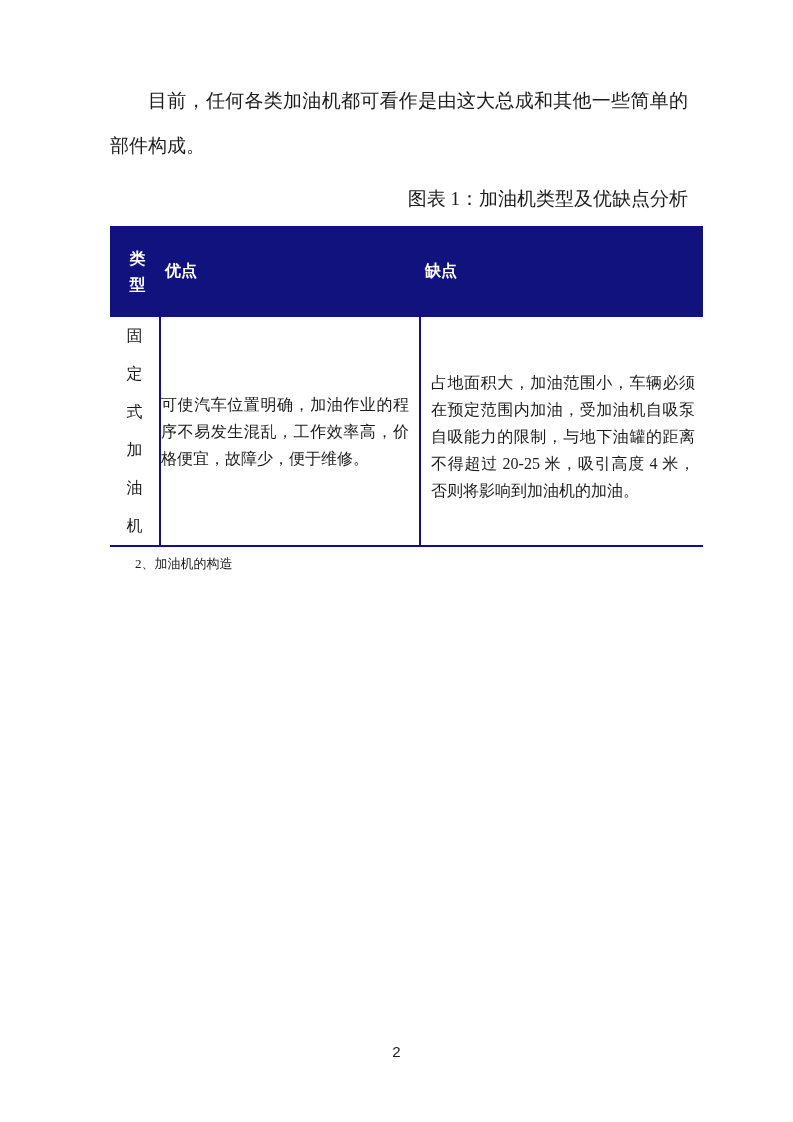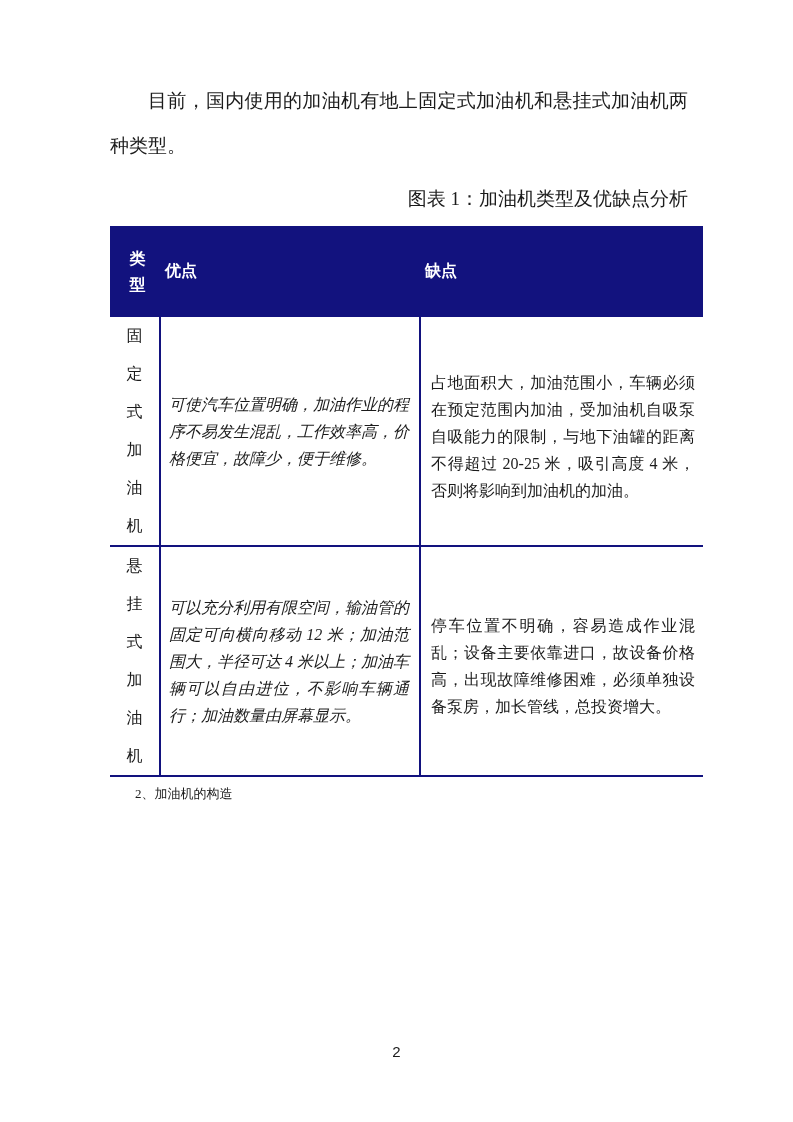--- a/index.html
+++ b/index.html
@@ -57,21 +57,21 @@
     background:#ffffff;
     border-bottom:2px solid var(--border);
     vertical-align:middle;
     font-size:16px;
     line-height:27px;
     color:var(--text);
   }
   tr.row-1{height:204px;}
   tr.row-2{height:211px;}
   td.type-cell{border-right:2px solid var(--border);padding:0;text-align:center;}
-  td.pros-cell{border-right:2px solid var(--border);padding:6px 10px 6px 8px;text-align:justify;font-style:italic;}
+  td.pros-cell{border-right:2px solid var(--border);padding:6px 10px 6px 0;text-align:justify;}
   td.cons-cell{padding:16px 8px 6px 10px;text-align:justify;}
   .vert{
     width:1.05em;
     margin:0 auto;
     word-break:break-all;
     line-height:38px;
     text-align:center;
   }
   th .vert{line-height:26px;}
   .heading{
@@ -88,21 +88,21 @@
     font-size:15px;
     font-family:"Liberation Sans","DejaVu Sans",sans-serif;
     color:var(--text);
   }
 </style>
 </head>
 <body>
 
 <div class="page">
 
-  <p class="para indent">目前，国内使用的加油机有地上固定式加油机和悬挂式加油机两种类型。</p>
+  <p class="para indent">目前，任何各类加油机都可看作是由这大总成和其他一些简单的部件构成。</p>
 
   <p class="caption">图表 1：加油机类型及优缺点分析</p>
 
   <table class="cmp">
     <thead>
       <tr>
         <th class="col-type">
           <div class="vert">类型</div>
         </th>
         <th class="col-pros">优点</th>
@@ -110,27 +110,20 @@
       </tr>
     </thead>
     <tbody>
       <tr class="row-1">
         <td class="type-cell">
           <div class="vert">固定式加油机</div>
         </td>
         <td class="pros-cell">可使汽车位置明确，加油作业的程序不易发生混乱，工作效率高，价格便宜，故障少，便于维修。</td>
         <td class="cons-cell">占地面积大，加油范围小，车辆必须在预定范围内加油，受加油机自吸泵自吸能力的限制，与地下油罐的距离不得超过 20-25 米，吸引高度 4 米，否则将影响到加油机的加油。</td>
       </tr>
-      <tr class="row-2">
-        <td class="type-cell">
-          <div class="vert">悬挂式加油机</div>
-        </td>
-        <td class="pros-cell">可以充分利用有限空间，输油管的固定可向横向移动 12 米；加油范围大，半径可达 4 米以上；加油车辆可以自由进位，不影响车辆通行；加油数量由屏幕显示。</td>
-        <td class="cons-cell">停车位置不明确，容易造成作业混乱；设备主要依靠进口，故设备价格高，出现故障维修困难，必须单独设备泵房，加长管线，总投资增大。</td>
-      </tr>
     </tbody>
   </table>
 
   <p class="heading">2、加油机的构造</p>
 
 
   <div class="page-number">2</div>
 
 </div>
 

